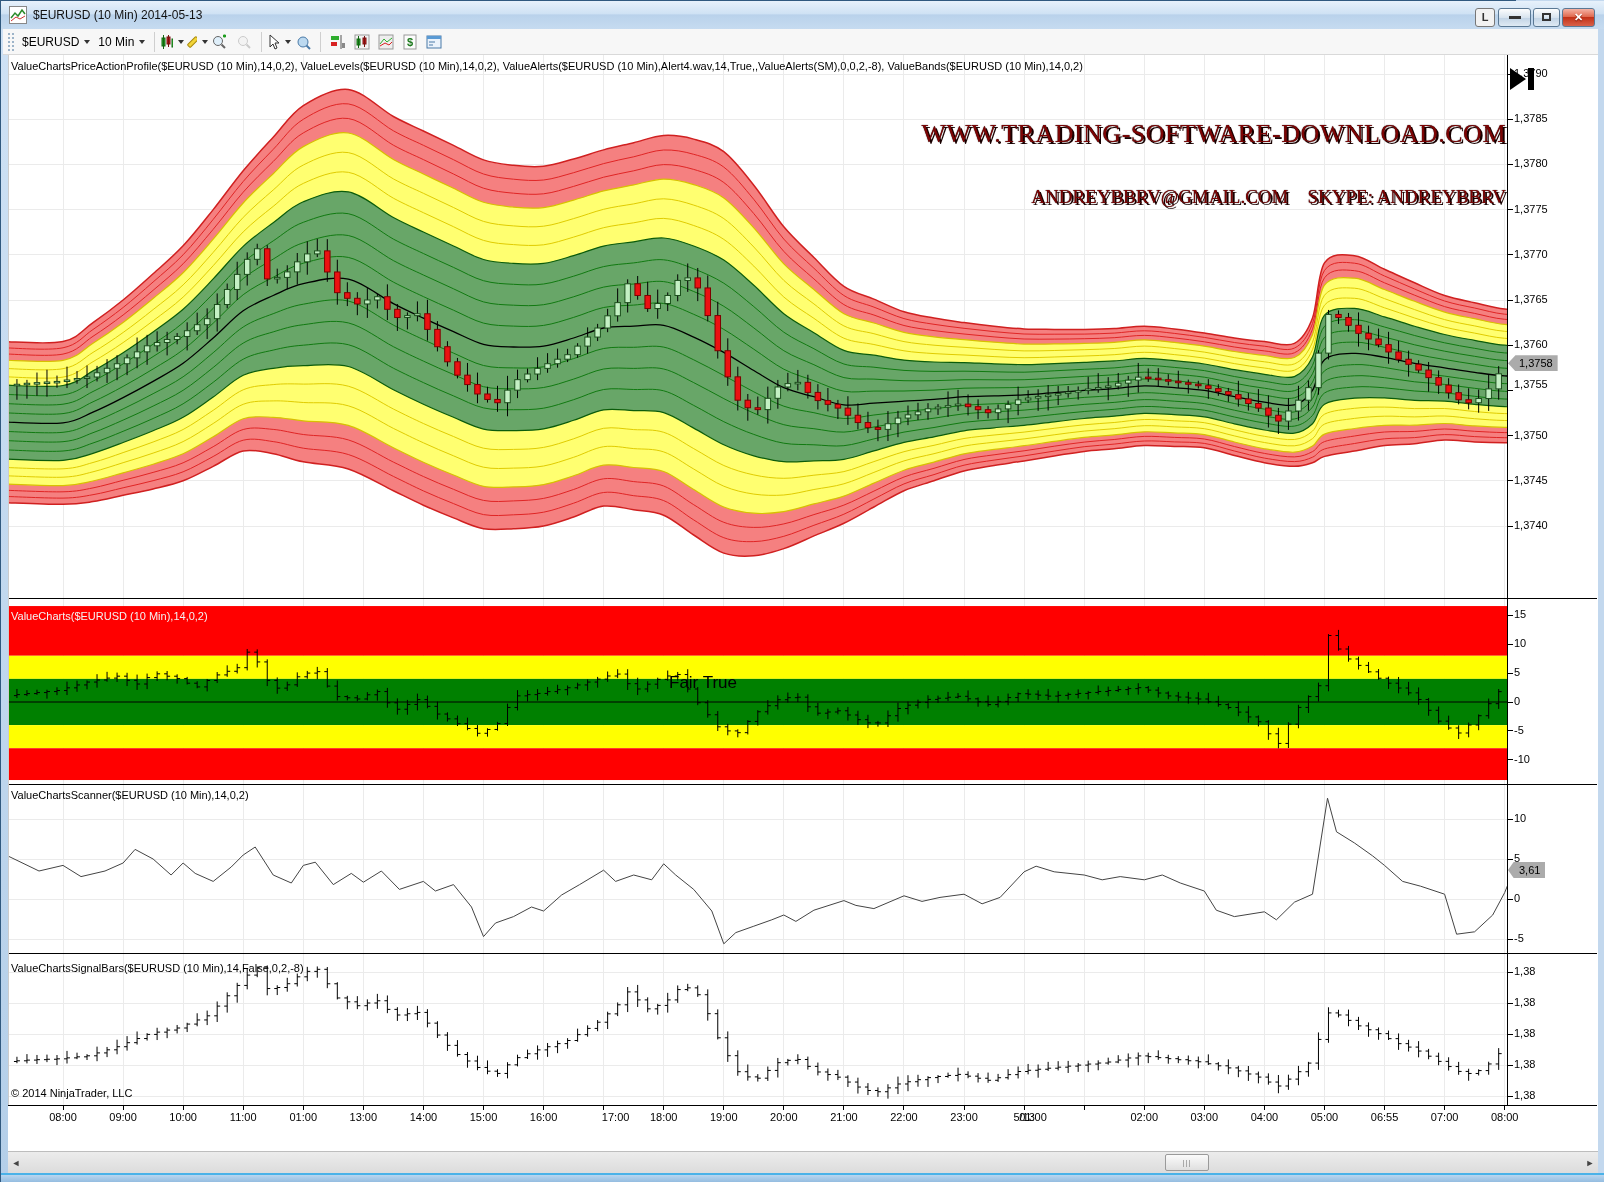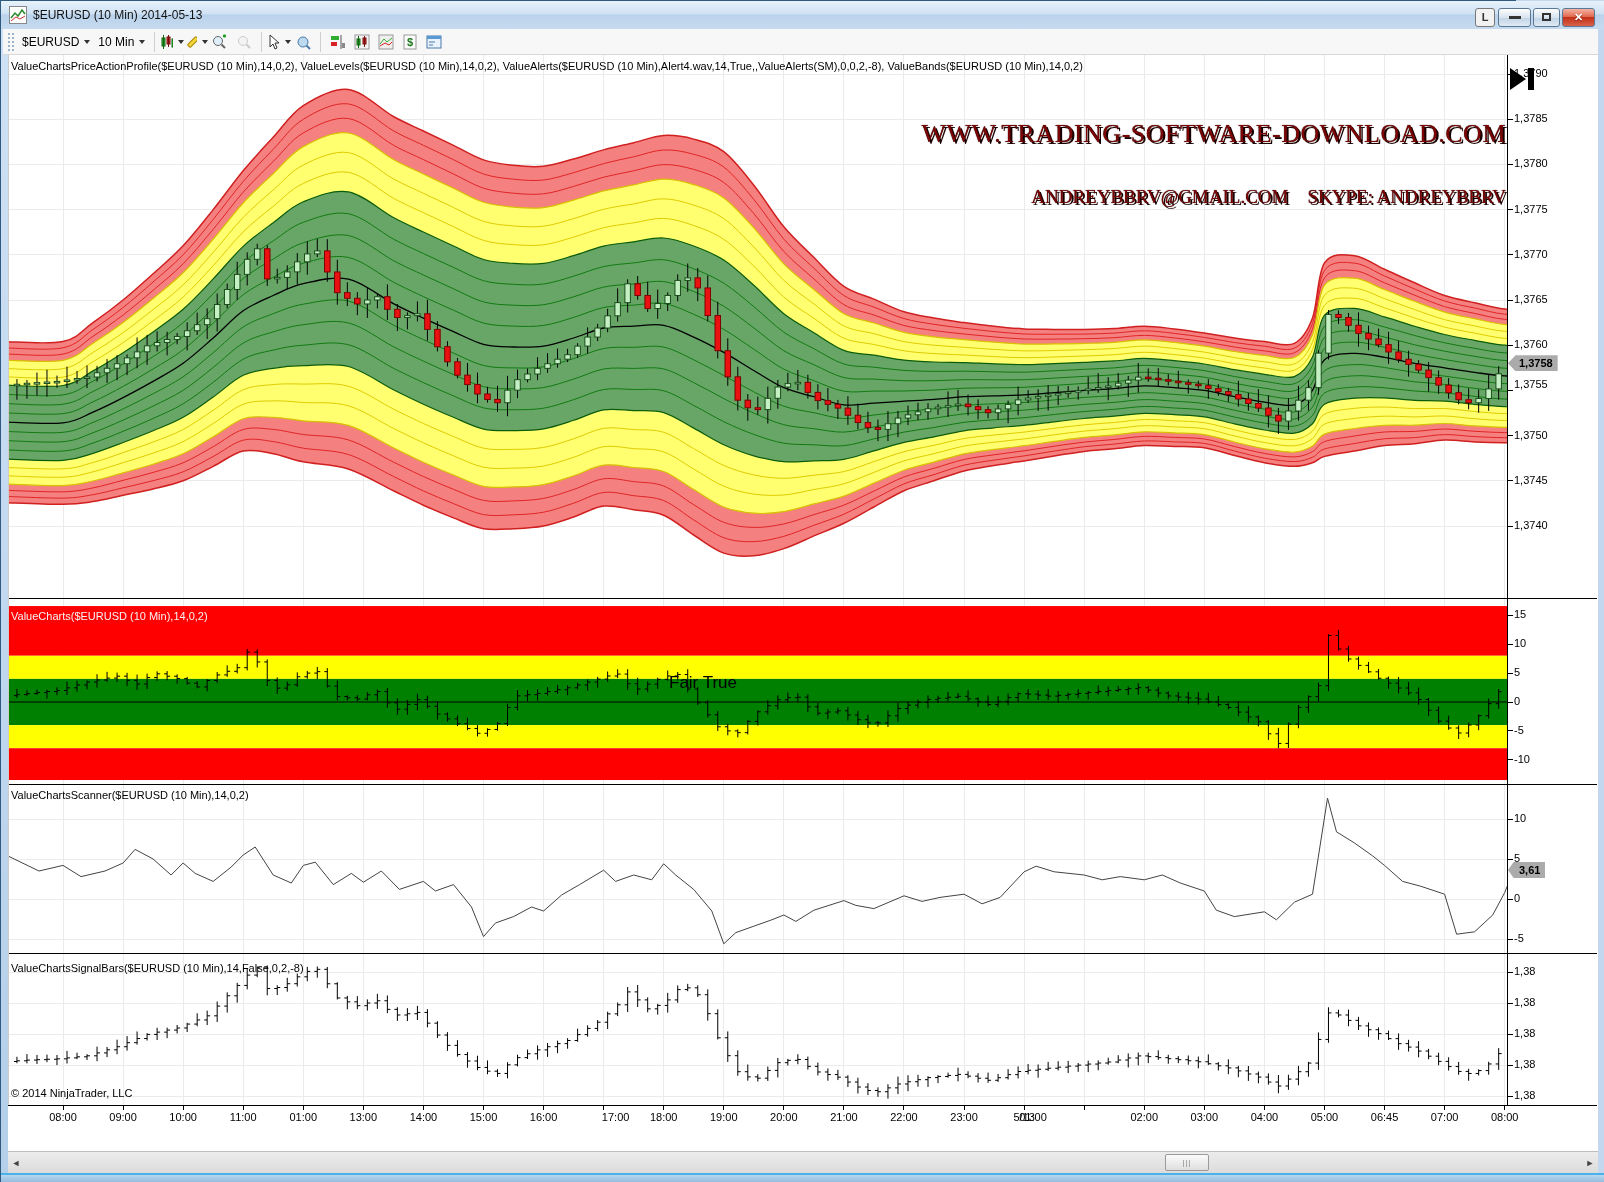--- a/index.html
+++ b/index.html
@@ -48,21 +48,21 @@
   #wm-line2 { font-size:19px; margin-top:1px; text-shadow:2px 2px 0 #180000, 0 0 1px #000; }
   #p2label { left:10px; top:609px; font-size:11px; color:#f3f3f3; }
   #fairvalue { left:668px; top:672px; font-size:17px; color:#000; }
   #p3label { left:10px; top:788px; font-size:11px; color:#000; }
   #p4label { left:10px; top:961px; font-size:11px; color:#000; }
   #copyright { left:10px; top:1086px; font-size:11px; color:#000; }
   .ticklabel { position:absolute; left:1513px; font-size:11px; color:#000; }
   .timelabel { position:absolute; top:1110px; font-size:11px; color:#000; transform:translateX(-50%); }
   .tag { position:absolute; left:1507px; height:16px; line-height:16px; background:#ababab; color:#000;
          font-size:11px; padding:0 5px 0 11px;
-         clip-path:polygon(0 50%, 15% 0, 100% 0, 100% 100%, 15% 100%);font-weight:bold; }
+         clip-path:polygon(0 50%, 15% 0, 100% 0, 100% 100%, 15% 100%); }
 
   
   #hscroll { position:absolute; left:7px; top:1150px; width:1590px; height:22px;
              background:linear-gradient(180deg,#ececec,#dcdcdc); border-top:1px solid #bdbdbd; }
   .scroll-arrow { position:absolute; top:0; width:16px; height:22px; font-size:9px; color:#444;
                   text-align:center; line-height:22px; }
   #scroll-left { left:0; }
   #scroll-right { right:0; }
   #scroll-thumb { position:absolute; left:1157px; top:2px; width:44px; height:17px;
                   background:linear-gradient(180deg,#fbfbfb,#dfdfdf); border:1px solid #9a9a9a;
@@ -1600,21 +1600,21 @@
       <div class="timelabel" style="left: 782.84px;">20:00</div>
       <div class="timelabel" style="left: 842.91px;">21:00</div>
       <div class="timelabel" style="left: 902.98px;">22:00</div>
       <div class="timelabel" style="left: 963.05px;">23:00</div>
       <div class="timelabel" style="left: 1023.12px;">5/13</div>
       <div class="timelabel" style="left: 1032px;">01:00</div>
       <div class="timelabel" style="left: 1143.26px;">02:00</div>
       <div class="timelabel" style="left: 1203.33px; text-align: right;">03:00</div>
       <div class="timelabel" style="left: 1263.4px;">04:00</div>
       <div class="timelabel" style="left: 1323.47px;">05:00</div>
-      <div class="timelabel" style="left: 1383.54px;">06:45</div>
+      <div class="timelabel" style="left: 1383.54px;">06:55</div>
       <div class="timelabel" style="left: 1443.61px;">07:00</div>
       <div class="timelabel" style="left: 1503.68px;">08:00</div>
     </div>
 
   <div id="hscroll">
     <div id="scroll-left" class="scroll-arrow">◄</div>
     <div id="scroll-thumb">|||</div>
     <div id="scroll-right" class="scroll-arrow">►</div>
   </div>
   <div id="statusbar"></div>

